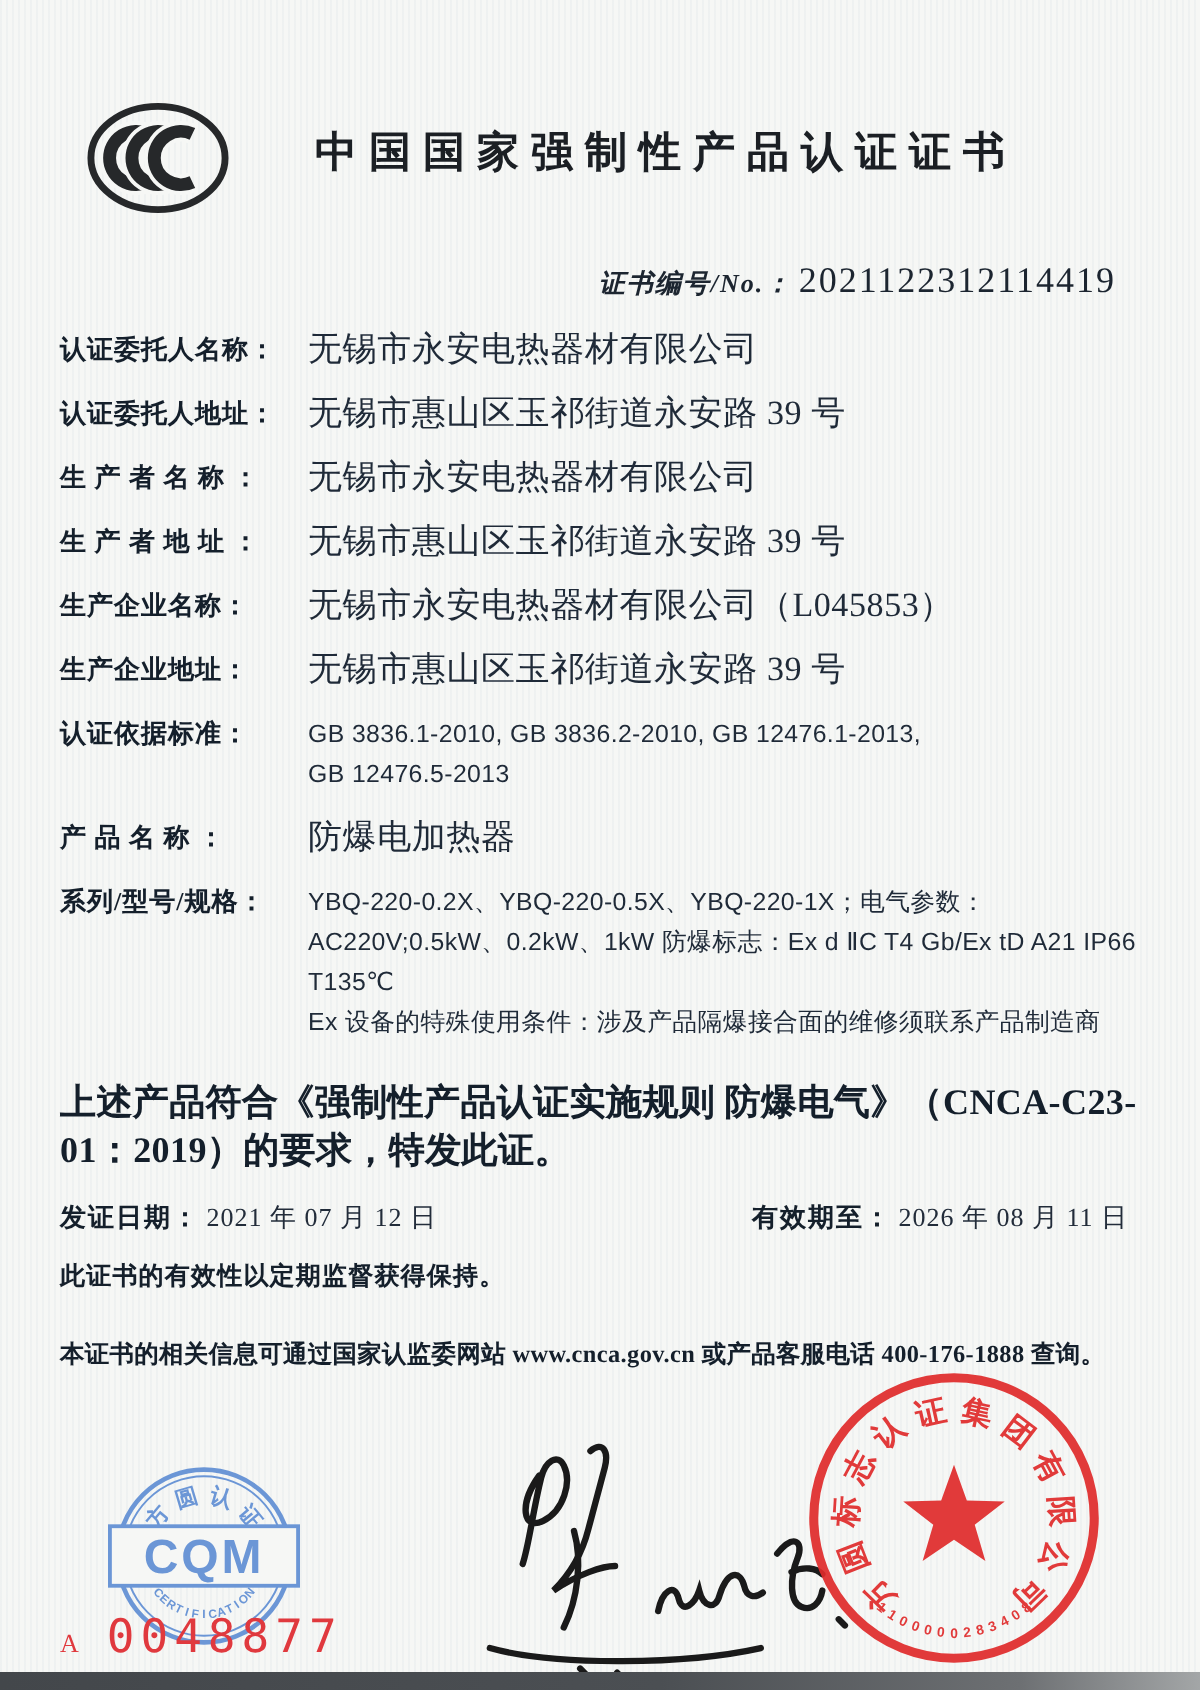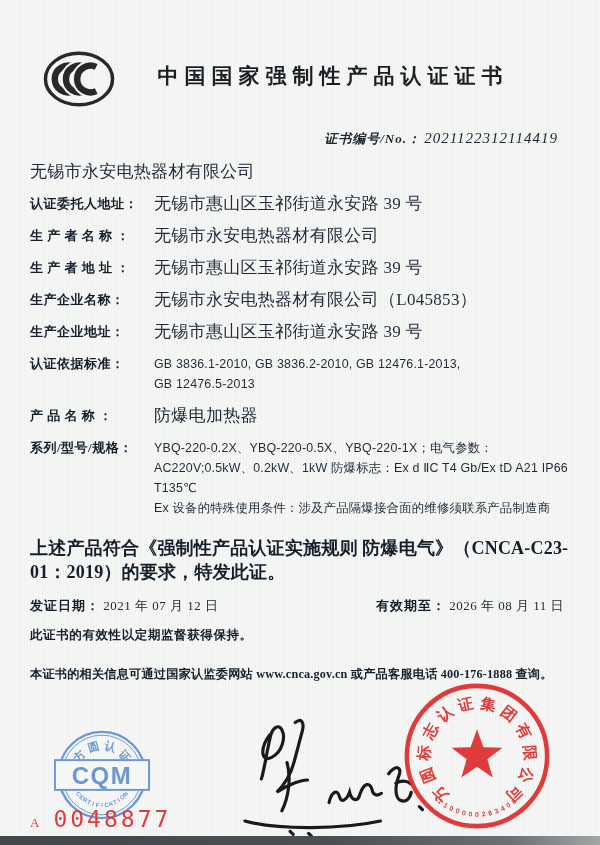--- a/index.html
+++ b/index.html
@@ -24,21 +24,21 @@
     font-size:21px;letter-spacing:6px;color:#1b1f24;white-space:nowrap;
   }
   .title-en{
     font-family:"Liberation Sans", sans-serif;
     font-size:12.3px;color:#22262b;margin-top:7px;letter-spacing:.2px;white-space:nowrap;
   }
 
   
   .cert-no{ text-align:right;margin:16px 12px 0 0;font-size:13px;color:#1c2530;}
   .cert-no .lbl{font-weight:bold;font-style:italic;letter-spacing:1px;}
-  .cert-no .num{font-size:15px;letter-spacing:1px;font-family:"Liberation Serif", serif;font-style:italic;}
+  .cert-no .num{font-size:18px;letter-spacing:1px;font-family:"Liberation Serif", serif;}
 
   
   .fields{margin-top:14px;}
   .field-row{display:flex;margin-bottom:12px;line-height:20px;}
   .field-label{
     flex:0 0 124px;font-weight:bold;font-size:13px;color:#141f2b;
     white-space:pre;letter-spacing:.5px;
   }
   .field-value{
     flex:1;font-size:17px;color:#1f2a38;white-space:pre-line;letter-spacing:.3px;
@@ -95,20 +95,21 @@
     </div>
   </div>
 
   <div class="cert-no">
     <span class="lbl">证书编号/No.：</span>
     <span class="num">2021122312114419</span>
   </div>
 
   <div class="fields">
       <div class="field-row">
+        <span class="field-label">认证委托人名称：</span>
         <span class="field-value">无锡市永安电热器材有限公司</span>
       </div>
       <div class="field-row">
         <span class="field-label">认证委托人地址：</span>
         <span class="field-value">无锡市惠山区玉祁街道永安路 39 号</span>
       </div>
       <div class="field-row">
         <span class="field-label">生 产 者 名 称 ：</span>
         <span class="field-value">无锡市永安电热器材有限公司</span>
       </div>

